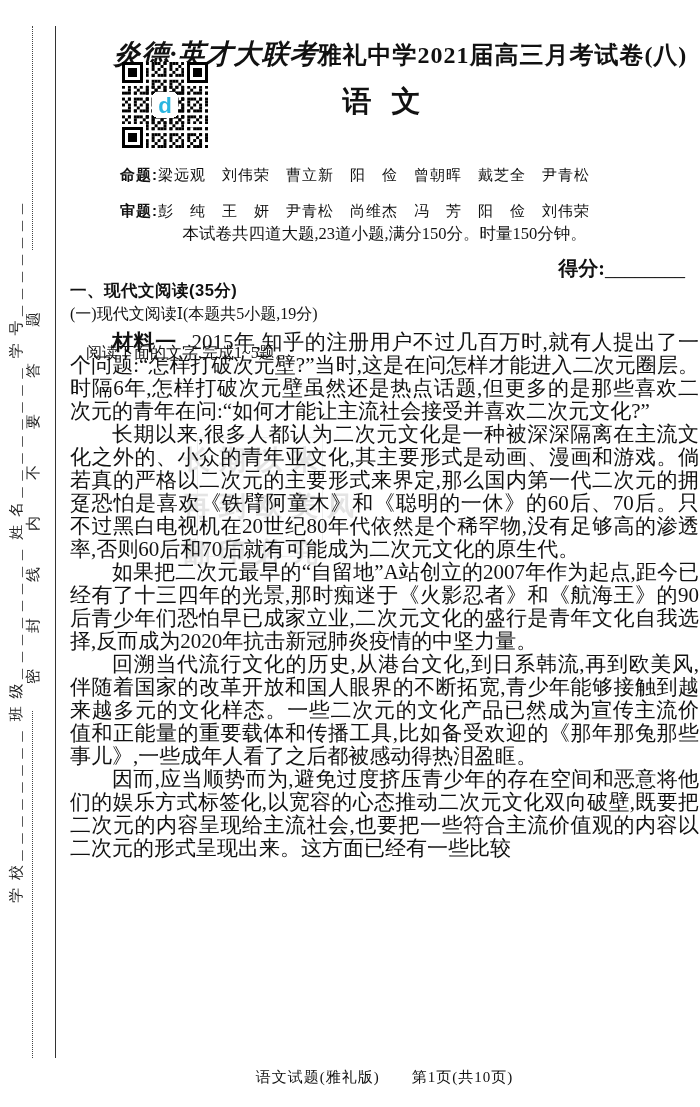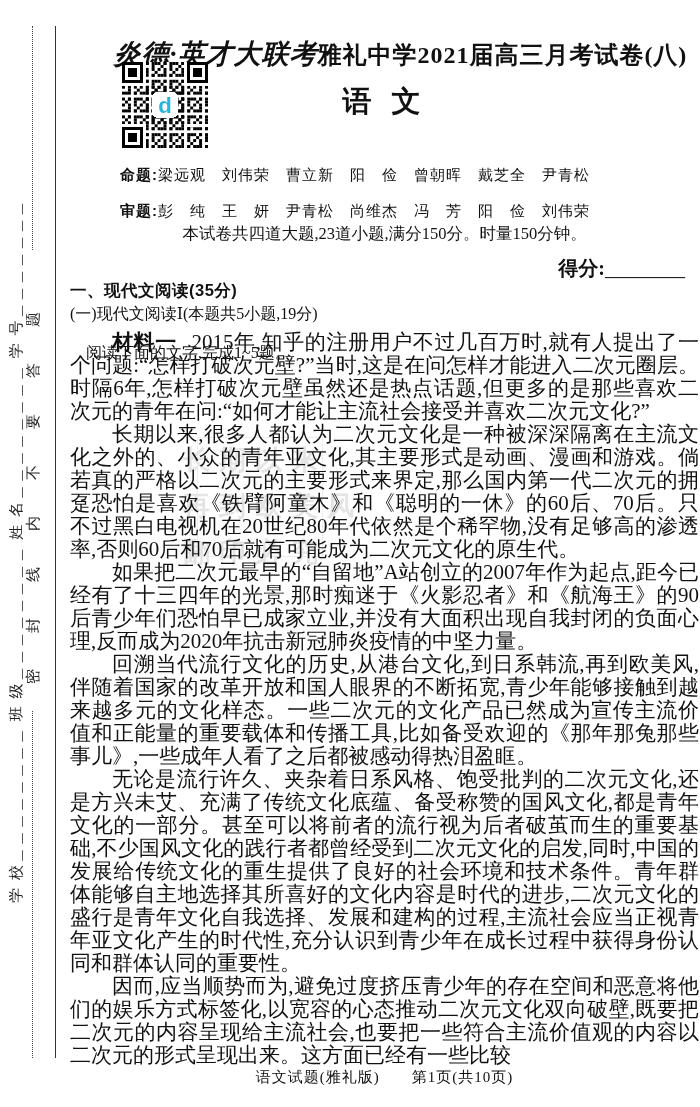--- a/index.html
+++ b/index.html
@@ -133,23 +133,22 @@
 
     <p class="score"><span>得分:</span><span class="blank">________</span></p>
 
     <h3 class="section-h">一、现代文阅读(35分)</h3>
     <p class="subsection-h">(一)现代文阅读Ⅰ(本题共5小题,19分)</p>
     <p class="instruction">阅读下面的文字,完成1~5题。</p>
 
     <div class="body-text">
       <p><span class="mat-label">材料一</span><span>2015年,知乎的注册用户不过几百万时,就有人提出了一个问题:“怎样打破次元壁?”当时,这是在问怎样才能进入二次元圈层。时隔6年,怎样打破次元壁虽然还是热点话题,但更多的是那些喜欢二次元的青年在问:“如何才能让主流社会接受并喜欢二次元文化?”</span></p>
       <p>长期以来,很多人都认为二次元文化是一种被深深隔离在主流文化之外的、小众的青年亚文化,其主要形式是动画、漫画和游戏。倘若真的严格以二次元的主要形式来界定,那么国内第一代二次元的拥趸恐怕是喜欢《铁臂阿童木》和《聪明的一休》的60后、70后。只不过黑白电视机在20世纪80年代依然是个稀罕物,没有足够高的渗透率,否则60后和70后就有可能成为二次元文化的原生代。</p>
-      <p>如果把二次元最早的“自留地”A站创立的2007年作为起点,距今已经有了十三四年的光景,那时痴迷于《火影忍者》和《航海王》的90后青少年们恐怕早已成家立业,并没有大面积出现自我封闭的负面心理,反而成为2020年抗击新冠肺炎疫情的中坚力量。</p>
+      <p>如果把二次元最早的“自留地”A站创立的2007年作为起点,距今已经有了十三四年的光景,那时痴迷于《火影忍者》和《航海王》的90后青少年们恐怕早已成家立业,二次元文化的盛行是青年文化自我选择,反而成为2020年抗击新冠肺炎疫情的中坚力量。</p>
       <p>回溯当代流行文化的历史,从港台文化,到日系韩流,再到欧美风,伴随着国家的改革开放和国人眼界的不断拓宽,青少年能够接触到越来越多元的文化样态。一些二次元的文化产品已然成为宣传主流价值和正能量的重要载体和传播工具,比如备受欢迎的《那年那兔那些事儿》,一些成年人看了之后都被感动得热泪盈眶。</p>
-      <p>无论是流行许久、夹杂着日系风格、饱受批判的二次元文化,还是方兴未艾、充满了传统文化底蕴、备受称赞的国风文化,都是青年文化的一部分。甚至可以将前者的流行视为后者破茧而生的重要基础,不少国风文化的践行者都曾经受到二次元文化的启发,同时,中国的发展给传统文化的重生提供了良好的社会环境和技术条件。青年群体能够自主地选择其所喜好的文化内容是时代的进步,二次元文化的盛行是青年文化自我选择、发展和建构的过程,主流社会应当正视青年亚文化产生的时代性,充分认识到青少年在成长过程中获得身份认同和群体认同的重要性。</p>
       <p>因而,应当顺势而为,避免过度挤压青少年的存在空间和恶意将他们的娱乐方式标签化,以宽容的心态推动二次元文化双向破壁,既要把二次元的内容呈现给主流社会,也要把一些符合主流价值观的内容以二次元的形式呈现出来。这方面已经有一些比较</p>
     </div>
 
   </div>
 
   <div class="footer">语文试题(雅礼版)　　第1页(共10页)</div>
 
 </div>
 
 </body></html>

